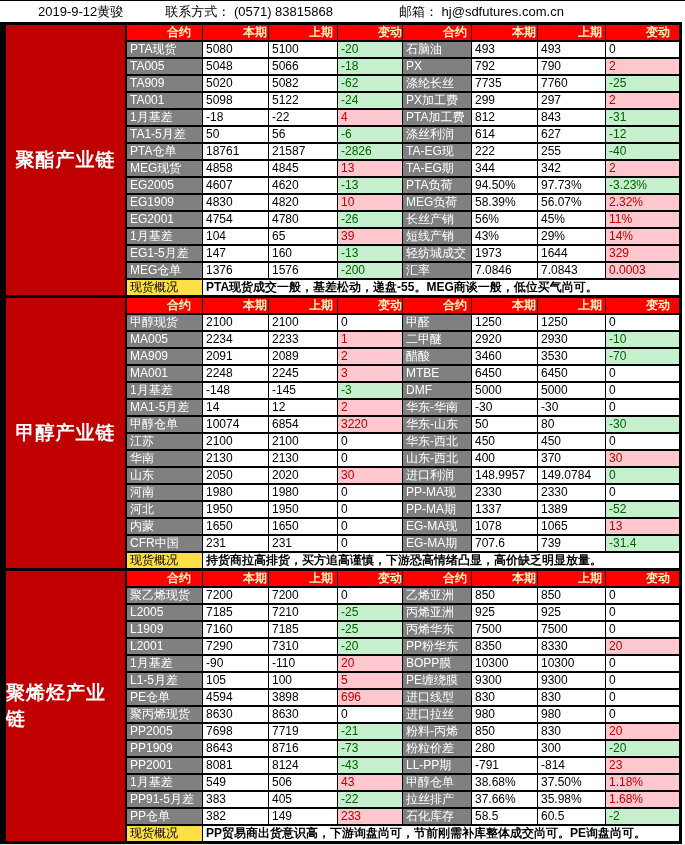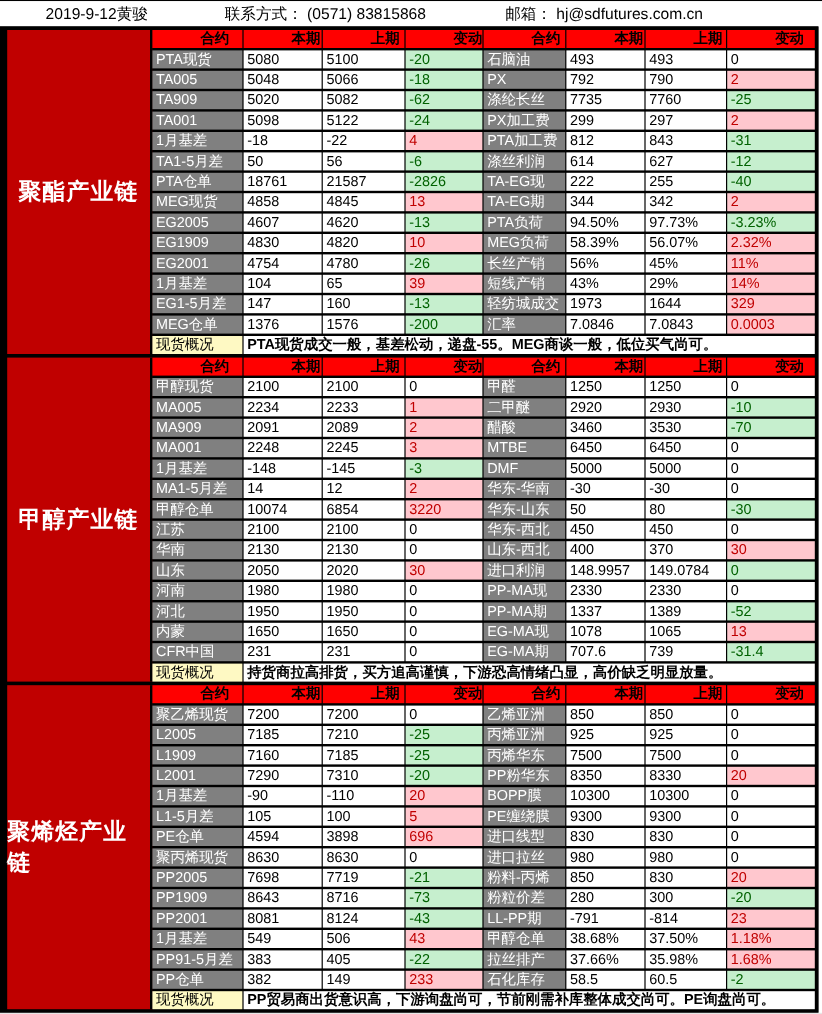--- a/index.html
+++ b/index.html
@@ -18,21 +18,21 @@
     height: 21px;
     background: #ffffff;
     display: flex;
     align-items: center;
     font-size: 13px;
     color: #000;
     white-space: nowrap;
   }
   .topbar .t-date   { margin-left: 38px; }
   .topbar .t-author { }
-  .topbar .t-pair   { margin-left: 64px; }
+  .topbar .t-pair   { margin-left: 42px; }
   .topbar .t-pair2  { margin-left: 66px; }
   .table-wrap {
     width: 682px;
     border: 3px solid #000;
     border-left-width: 6px;
     background: #000;
   }
   .section { display: flex; }
   .section + .section { border-top: 3px solid #000; }
   .sidebar {
@@ -53,27 +53,27 @@
     gap: 2px 1px;
     background: #000;
   }
   .c {
     font-size: 12px;
     line-height: 15px;
     padding-left: 3px;
     white-space: nowrap;
     overflow: hidden;
   }
-  .h   { background: var(--hdr-red, #FF0000); color: #000000; font-weight: bold; padding-left: 40px; }
+  .h   { background: var(--hdr-red, #FF0000); color: #fef9c3; font-weight: bold; padding-left: 40px; }
   .lab { background: var(--lab-gray, #808080); color: #fff; }
   .val { background: #fff; color: #000; }
   .chg-up   { background: var(--up-bg, #FFC7CE); color: var(--up-tx, #C00000); }
   .chg-down { background: var(--dn-bg, #C6EFCE); color: var(--dn-tx, #006100); }
   .chg-flat { background: #fff; color: #000; }
-  .sum-label { background: #fef9c3; color: #000; }
+  .sum-label { background: #fde047; color: #000; }
   .sum-text  { grid-column: span 7; background: #fff; color: #000; font-weight: bold; }
   .bottom-strip { height: 7px; background: #e7e6e6; }
 </style>
 </head>
 <body>
 
 <div class="page">
   <div class="topbar">
     <span class="t-date">2019-9-12</span>
     <span class="t-author">黄骏</span>

